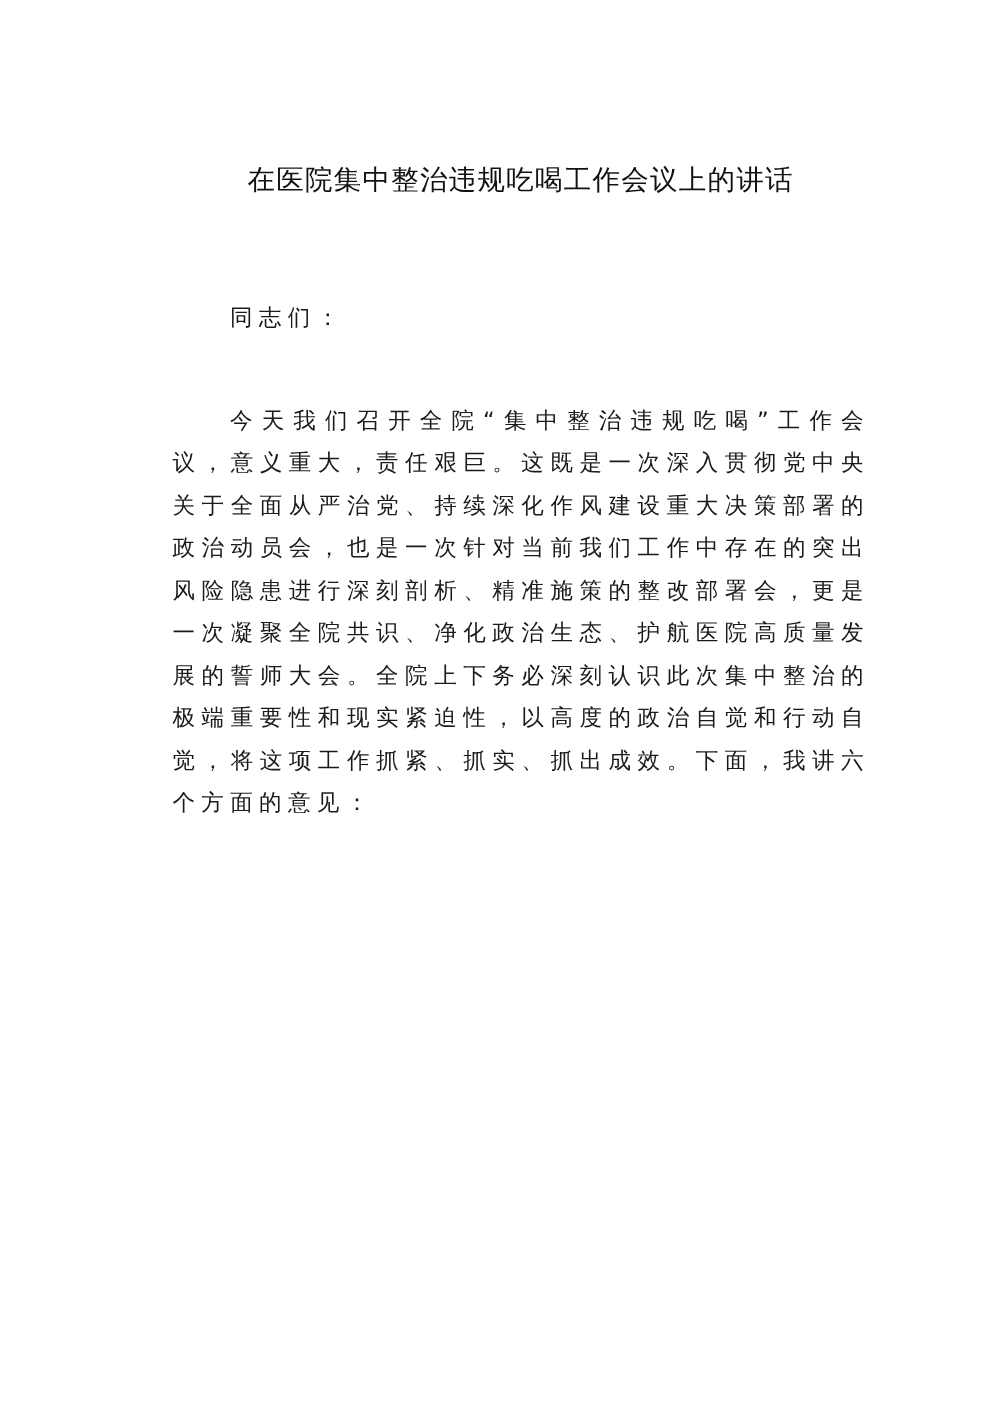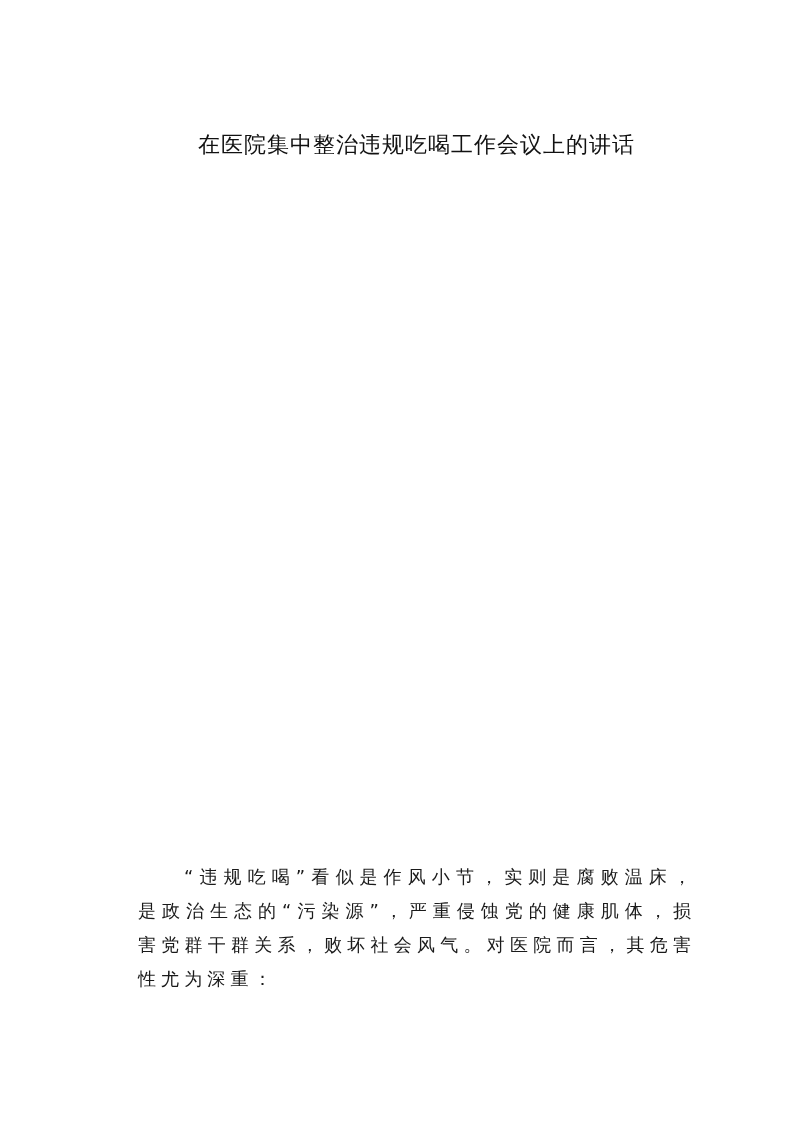--- a/index.html
+++ b/index.html
@@ -55,17 +55,18 @@
     .p-intro    { top: 320px; }
     .p-heading1 { top: 742px; }
     .p-para2    { top: 860px; }
   </style>
 </head>
 <body>
 
 <div class="page">
   <h1 class="title">在医院集中整治违规吃喝工作会议上的讲话</h1>
 
+  <p class="body-text indent p-greeting">同志们：</p>
+
+  <p class="body-text indent p-intro">今天我们召开全院“集中整治违规吃喝”工作会议，意义重大，责任艰巨。这既是一次深入贯彻党中央关于全面从严治党、持续深化作风建设重大决策部署的政治动员会，也是一次针对当前我们工作中存在的突出风险隐患进行深刻剖析、精准施策的整改部署会，更是一次凝聚全院共识、净化政治生态、护航医院高质量发展的誓师大会。全院上下务必深刻认识此次集中整治的极端重要性和现实紧迫性，以高度的政治自觉和行动自觉，将这项工作抓紧、抓实、抓出成效。下面，我讲六个方面的意见：</p>
 
 
-
-  <p class="body-text indent p-para2">“违规吃喝”看似是作风小节，实则是腐败温床，是政治生态的“污染源”，严重侵蚀党的健康肌体，损害党群干群关系，败坏社会风气。对医院而言，其危害性尤为深重：</p>
 </div>
 
 </body></html>

